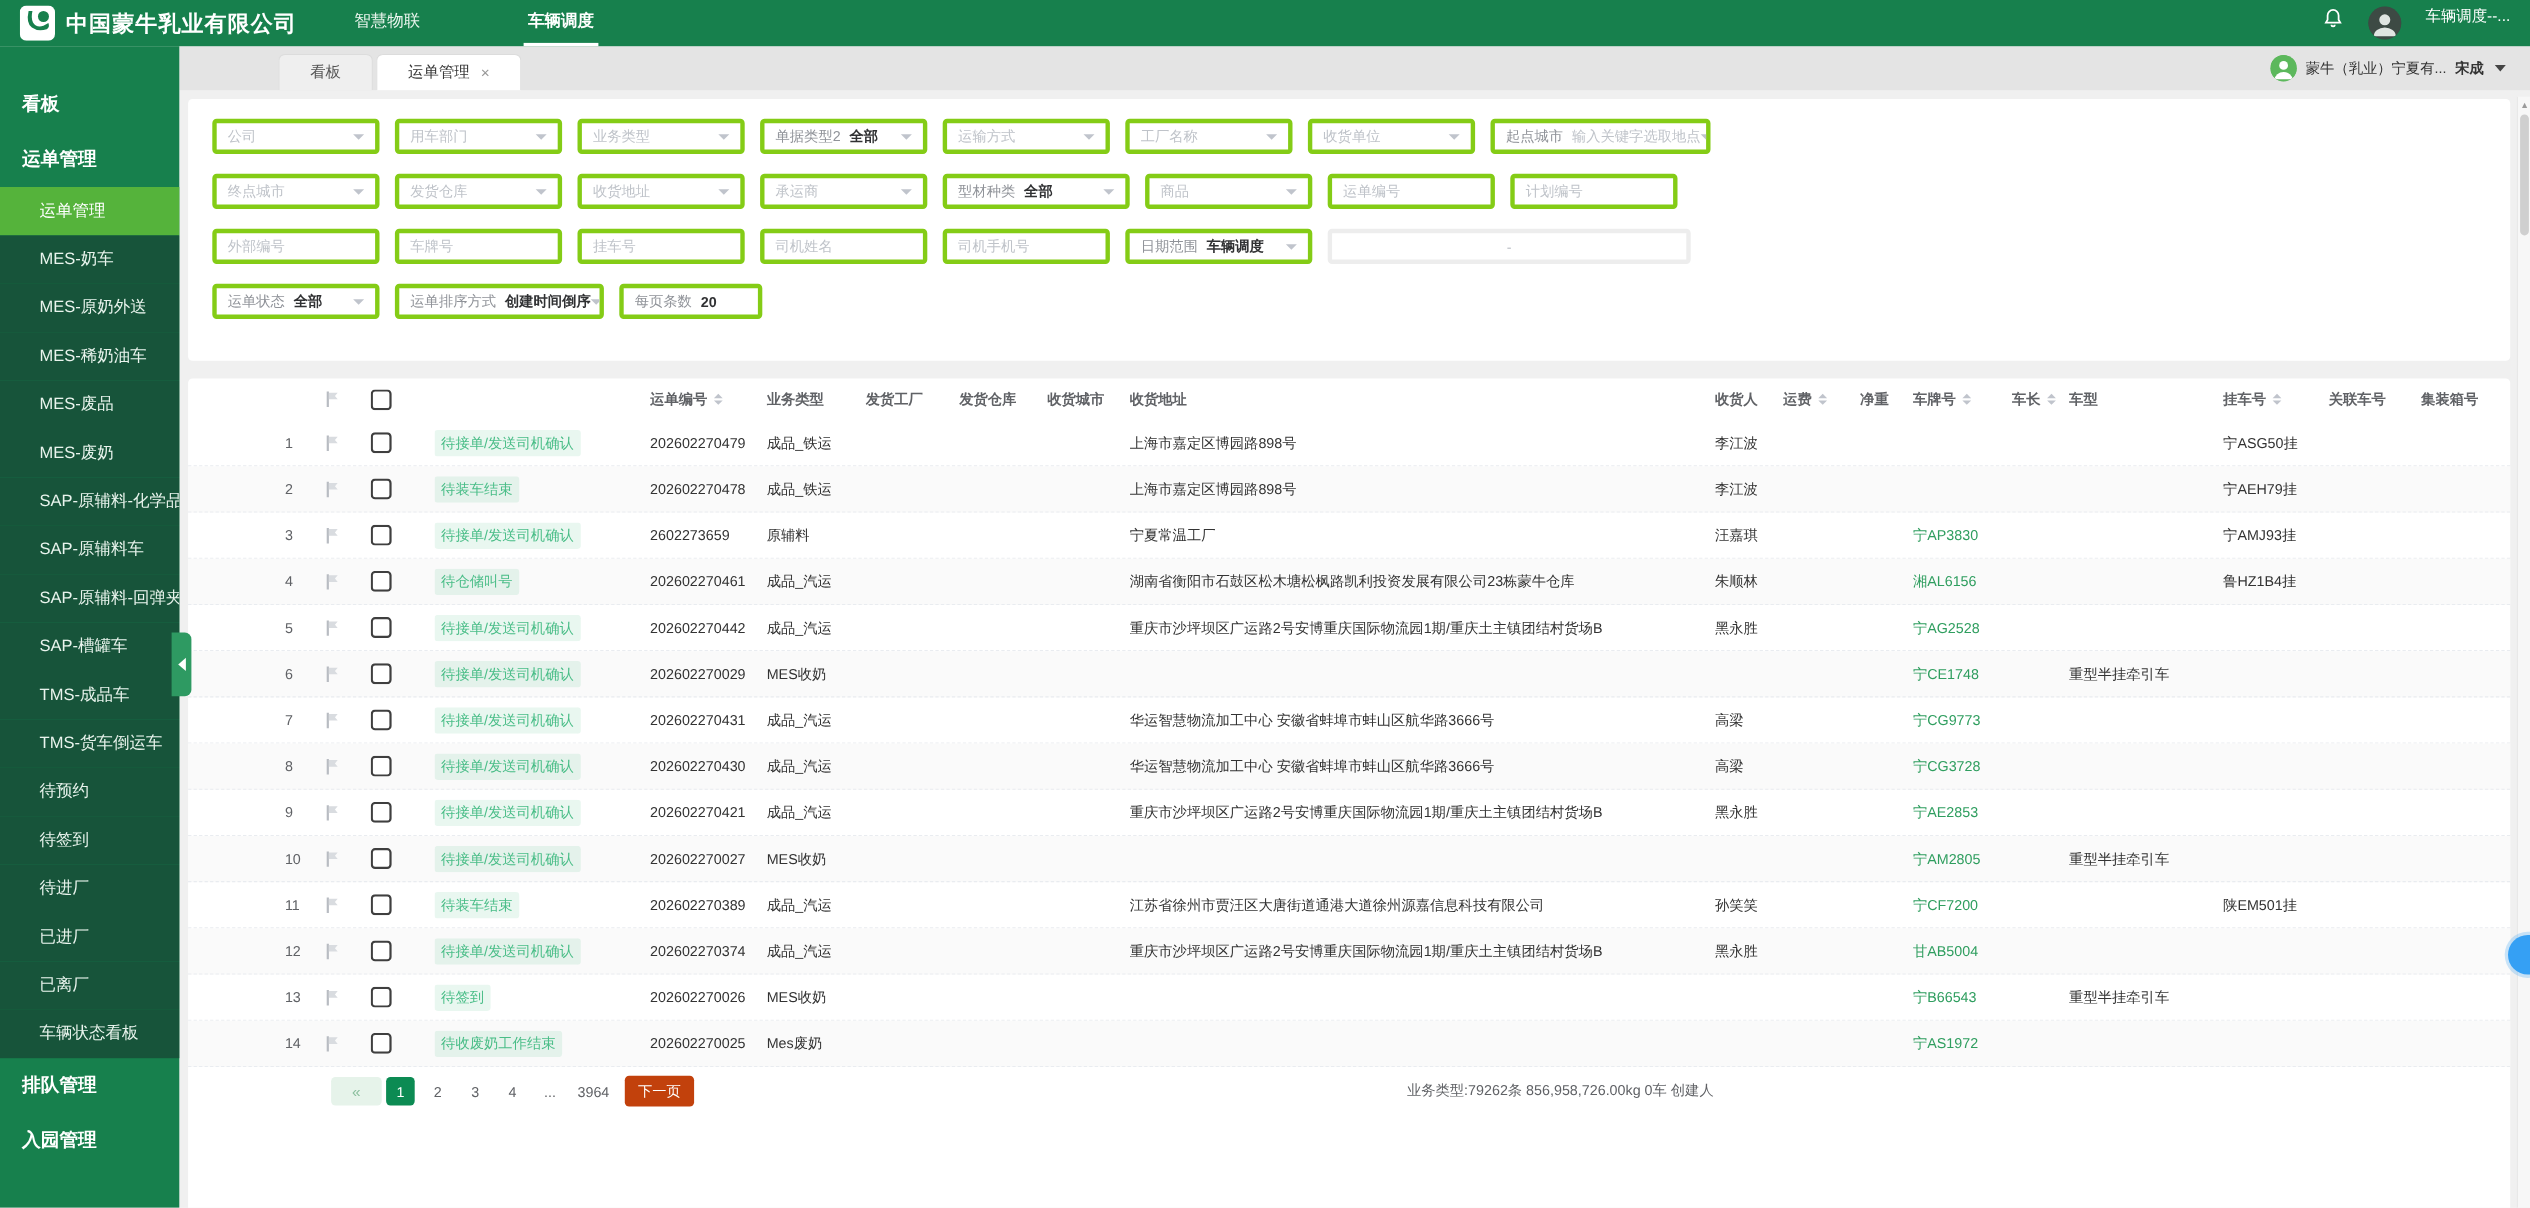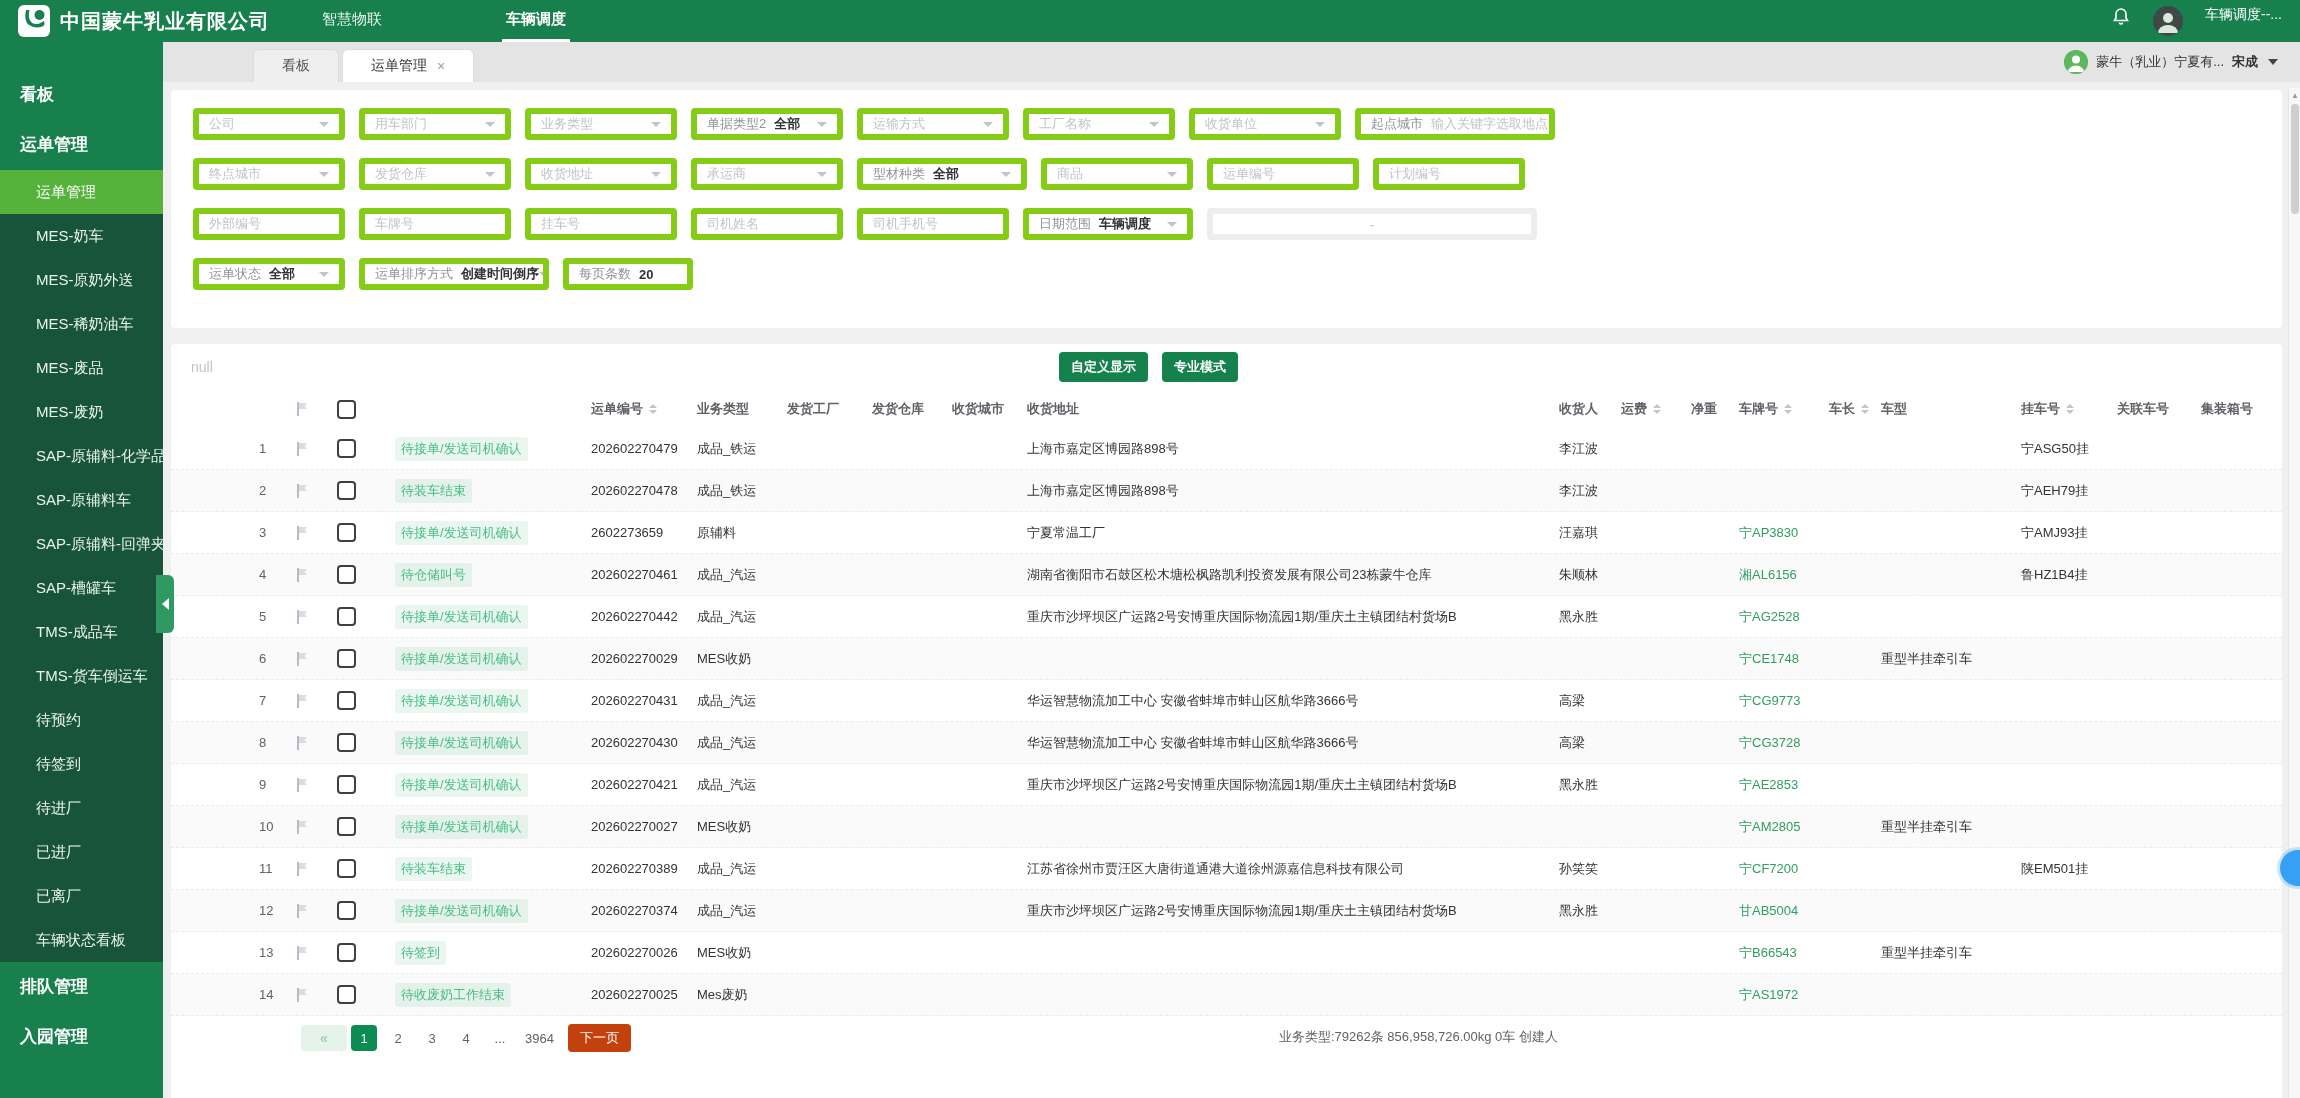--- a/index.html
+++ b/index.html
@@ -5,21 +5,21 @@
   * { margin:0; padding:0; box-sizing:border-box; }
   html,body { width:2300px; height:1098px; overflow:hidden; background:#f0f0f0;
     font-family:"Liberation Sans","DejaVu Sans",sans-serif; }
   body { position:relative; }
 
   
   .topbar { position:absolute; top:0; left:0; right:0; height:42px; background:#17804d;
     display:flex; align-items:center; padding:0 18px; color:#fff; z-index:30; }
   .logo { width:32px; height:32px; flex:0 0 auto; }
   .company { font-size:20px; font-weight:bold; margin-left:10px; letter-spacing:1px; }
-  .topnav { display:flex; margin-left:48px; gap:116px; height:42px; align-items:center; }
+  .topnav { display:flex; margin-left:48px; gap:90px; height:42px; align-items:center; }
   .nav-item { font-size:15px; color:#eaf5ee; cursor:pointer; height:42px; display:flex;
     align-items:center; border-bottom:3px solid transparent; padding:0 4px; }
   .nav-item.active { color:#fff; font-weight:bold; border-bottom-color:#fff; }
   .top-right { margin-left:auto; display:flex; align-items:flex-start; gap:22px; }
   .bell { width:20px; height:20px; }
   .avatar-dark { width:30px; height:30px; border-radius:50%; background:#3d4a44; display:flex;
     align-items:center; justify-content:center; overflow:hidden; }
   .top-user { font-size:14px; color:#fff; }
 
   
@@ -44,21 +44,21 @@
   .user-chip { margin-left:auto; align-self:center; display:flex; align-items:center; gap:8px;
     padding-right:22px; font-size:13px; color:#333; }
   .avatar-green { width:24px; height:24px; border-radius:50%; background:#5cb85c; overflow:hidden; }
   .chip-name { font-weight:bold; }
   .chip-caret { width:0; height:0; border-left:5px solid transparent; border-right:5px solid transparent;
     border-top:6px solid #444; margin-left:2px; }
 
   
   .filter-panel { margin:8px 18px 0 8px; background:#fff; border-radius:4px; padding:18px 16px 20px 22px; }
   .f-row { display:flex; gap:14px; margin-bottom:18px; }
-  .f-field { width:152px; height:32px; background:#fff; border:6px solid #84cc16; border-radius:4px;
+  .f-field { width:152px; height:32px; background:#fff; border:4px solid #84cc16; border-radius:4px;
     display:flex; align-items:center; padding:0 10px; font-size:13px; cursor:pointer; overflow:hidden;
     white-space:nowrap; }
   .f-field .f-label { color:#909399; margin-right:8px; }
   .f-field .f-value { color:#303133; font-weight:bold; }
   .f-field .f-ph { color:#bfc3c9; }
   .f-field .caret { display:none; margin-left:auto; width:0; height:0; border-left:5px solid transparent;
     border-right:5px solid transparent; border-top:5px solid #c0c4cc; }
   .f-field.caret .caret { display:block; }
   .f-field.w200 { width:200px; }
   .f-field.w190 { width:190px; }
@@ -401,27 +401,20 @@
 
   <div class="f-field w130">
     <span class="f-label">每页条数</span>
     <span class="f-value">20</span>
 
   </div>
 </div>
   </div>
 
   <div class="table-panel">
-    <div class="toolbar">
-      <span class="null-text">null</span>
-      <div class="toolbar-btns">
-        <button class="btn-green-sm">自定义显示</button>
-        <button class="btn-green-sm">专业模式</button>
-      </div>
-    </div>
 
     <div class="thead">
       <div class="th c-num"></div>
       <div class="th c-flag flag-icon">
         <svg width="14" height="16" viewBox="0 0 14 16">
             <path d="M3 1 v14" stroke="#b8bcc2" stroke-width="2"></path>
             <path d="M4 2 h8 l-2.5 3 2.5 3 h-8 z" fill="#d9dce0"></path>
           </svg>
       </div>
       <div class="th c-check">

